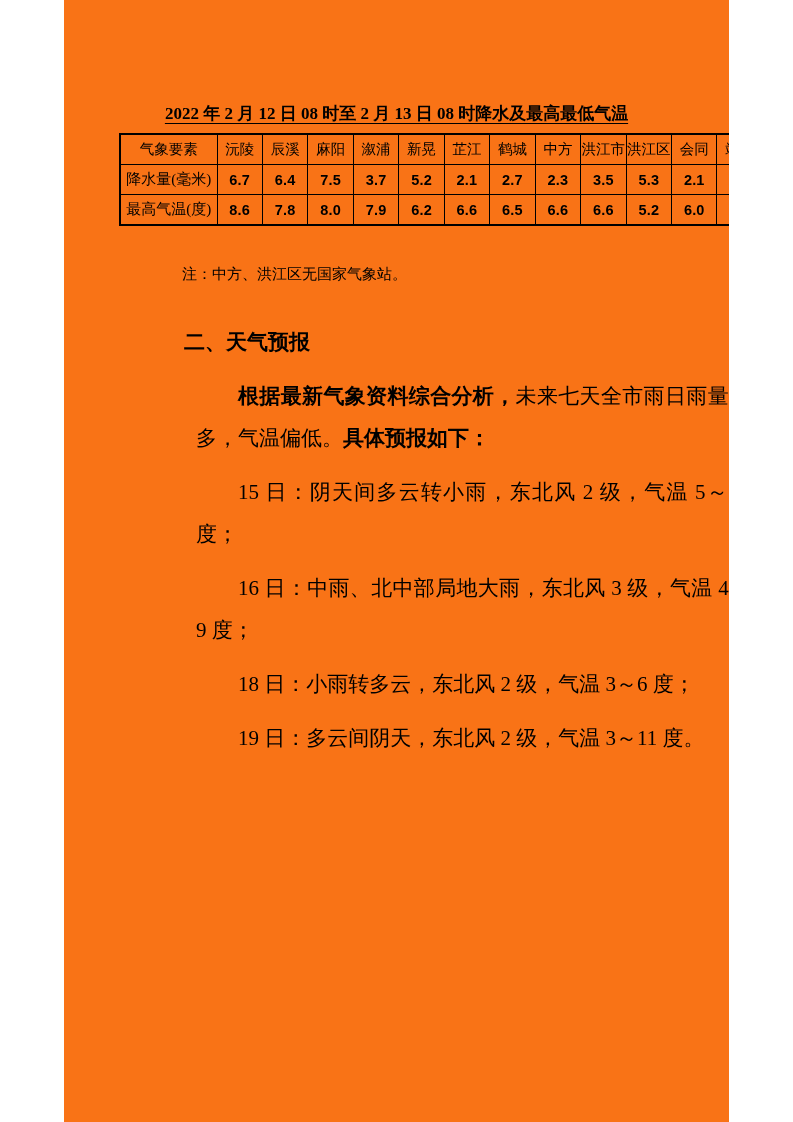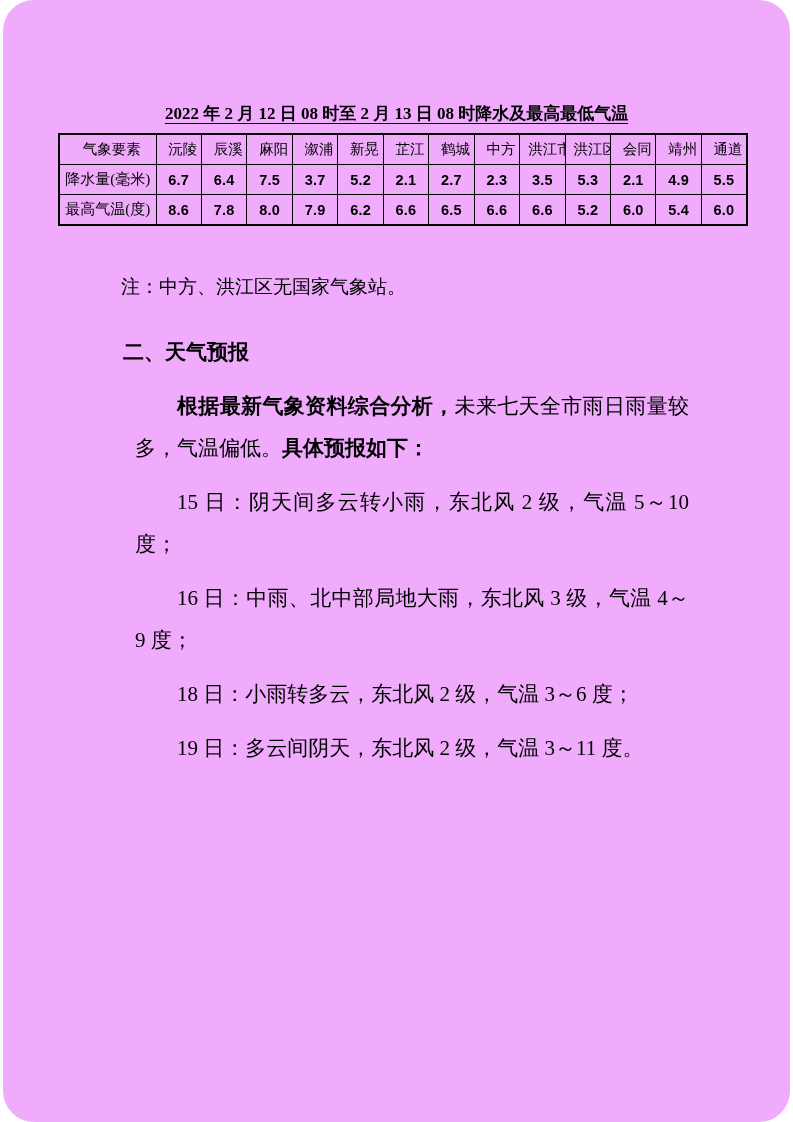--- a/index.html
+++ b/index.html
@@ -1,24 +1,23 @@
 <!DOCTYPE html>
 <html><head>
 <meta charset="utf-8">
 <style>
   html,body{margin:0;padding:0;background:#fff;}
   .page{
     position:relative;
-    width:787px;height:1122px;
-    background:#f0abfc;
+    width:665px;height:1122px;
+    background:#f97316;
     color:#000;
     font-family:"Liberation Serif","DejaVu Serif",serif;
     overflow:hidden;
     margin:0 auto;
-    border-radius:31px;
   }
   
   .doc-title{
     position:absolute;top:102px;left:0;width:100%;
     text-align:center;font-size:17px;font-weight:bold;line-height:24px;
   }
   .doc-title .u{
     text-decoration:underline;
     text-decoration-thickness:1px;
     text-underline-offset:4px;
@@ -33,33 +32,33 @@
   .weather-table col.c-label{width:97px;}
   .weather-table th,.weather-table td{
     border:1px solid #000;
     height:29px;padding:0;
     font-weight:normal;
     font-size:15px;
     white-space:nowrap;
     overflow:hidden;
     vertical-align:middle;
   }
-  .weather-table th{font-size:14.5px;padding-left:8px;}
+  .weather-table th{font-size:14.5px;}
   .weather-table td.num{
     font-family:"Liberation Sans","DejaVu Sans",sans-serif;
     font-size:14.5px;font-weight:600;letter-spacing:.2px;
   }
   
   .table-note{
-    position:absolute;top:276px;left:118px;
-    font-size:19px;line-height:22px;
+    position:absolute;top:263px;left:118px;
+    font-size:15px;line-height:22px;
   }
   
   .body-text{
-    position:absolute;top:331px;left:120px;width:578px;
+    position:absolute;top:321px;left:120px;width:578px;
     font-size:21px;line-height:42px;
     text-align:justify;
     text-justify:inter-ideograph;
   }
   .section-heading{
     margin:0;font-size:21px;line-height:42px;font-weight:bold;
     text-align:left;
   }
   .body-text p{margin:12px;text-indent:2em;}
   .b{font-weight:bold;}

